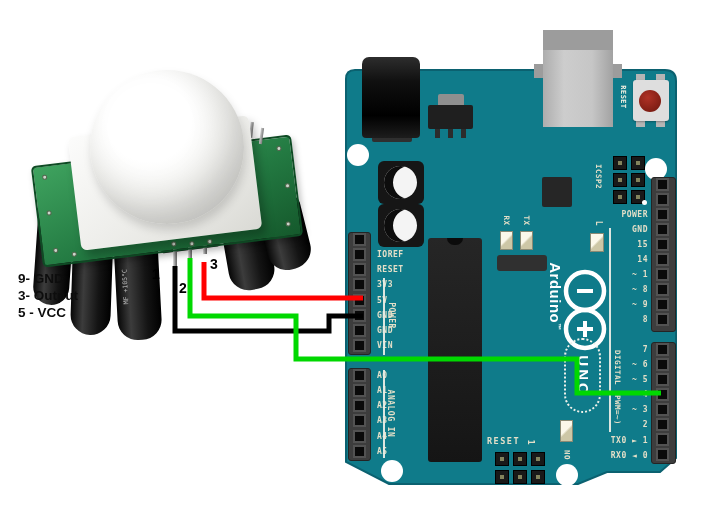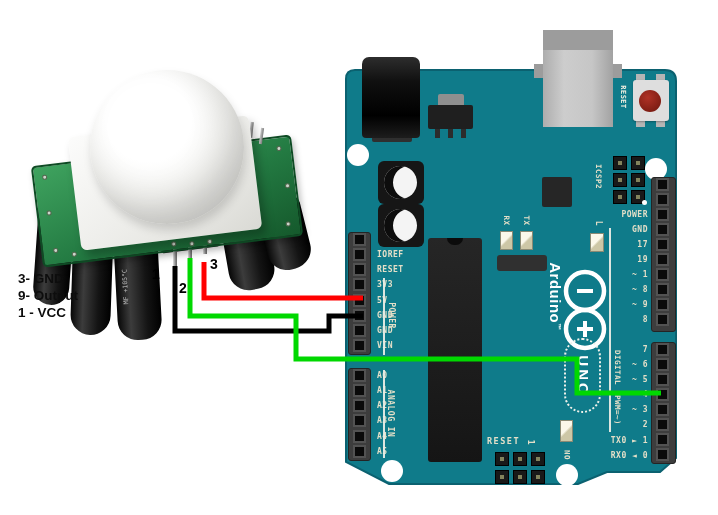--- a/index.html
+++ b/index.html
@@ -178,22 +178,22 @@
   <div class="pin" style="left:656px;top:208px;"></div>
   <div class="pin" style="left:656px;top:223px;"></div>
   <div class="pin" style="left:656px;top:238px;"></div>
   <div class="pin" style="left:656px;top:253px;"></div>
   <div class="pin" style="left:656px;top:268px;"></div>
   <div class="pin" style="left:656px;top:283px;"></div>
   <div class="pin" style="left:656px;top:298px;"></div>
   <div class="pin" style="left:656px;top:313px;"></div>
   <div class="lbl lblR" style="left:608px;top:210px;width:40px;">POWER</div>
   <div class="lbl lblR" style="left:608px;top:225px;width:40px;">GND</div>
-  <div class="lbl lblR" style="left:608px;top:240px;width:40px;">17</div>
-  <div class="lbl lblR" style="left:608px;top:255px;width:40px;">19</div>
+  <div class="lbl lblR" style="left:608px;top:240px;width:40px;">15</div>
+  <div class="lbl lblR" style="left:608px;top:255px;width:40px;">14</div>
   <div class="lbl lblR" style="left:608px;top:270px;width:40px;">~ 1</div>
   <div class="lbl lblR" style="left:608px;top:285px;width:40px;">~ 8</div>
   <div class="lbl lblR" style="left:608px;top:300px;width:40px;">~ 9</div>
   <div class="lbl lblR" style="left:608px;top:315px;width:40px;">8</div>
 
   <div class="strip" style="left:651px;top:342px;width:25px;height:122px;"></div>
   <div class="pin" style="left:656px;top:343px;"></div>
   <div class="pin" style="left:656px;top:358px;"></div>
   <div class="pin" style="left:656px;top:373px;"></div>
   <div class="pin" style="left:656px;top:388px;"></div>
@@ -272,23 +272,23 @@
   <div class="wpin" style="left:109px;top:150px;height:16px;transform:rotate(-12deg);"></div>
   <div class="wpin" style="left:120px;top:190px;height:18px;transform:rotate(18deg);"></div>
   <div class="wpin" style="left:131px;top:200px;height:18px;transform:rotate(20deg);"></div>
   <div class="wpin" style="left:142px;top:210px;height:18px;transform:rotate(22deg);"></div>
   <div class="wpin" style="left:250px;top:122px;height:16px;transform:rotate(6deg);"></div>
   <div class="wpin" style="left:260px;top:128px;height:16px;transform:rotate(8deg);"></div>
 
   <div class="plate"></div>
   <div class="dome"></div>
 
-  <div class="leg-txt" style="left:18px;top:271px;">3- GND</div>
-  <div class="leg-txt" style="left:18px;top:288px;">9- Output</div>
-  <div class="leg-txt" style="left:18px;top:305px;">1 - VCC</div>
+  <div class="leg-txt" style="left:18px;top:271px;">9- GND</div>
+  <div class="leg-txt" style="left:18px;top:288px;">3- Output</div>
+  <div class="leg-txt" style="left:18px;top:305px;">5 - VCC</div>
   <div class="mark" style="left:152px;top:266px;">1</div>
   <div class="mark" style="left:179px;top:280px;">2</div>
   <div class="mark" style="left:210px;top:256px;">3</div>
 
   <svg class="layer" width="718" height="515" style="z-index:50;pointer-events:none;">
     <polyline points="175,266 175,331 329,331 329,316 363,316" fill="none" stroke="#000000" stroke-width="5"></polyline>
     <polyline points="204,262 204,298 363,298" fill="none" stroke="#ff0000" stroke-width="5"></polyline>
     <polyline points="190,258 190,316 296,316 296,359 577,359 577,393 661,393" fill="none" stroke="#00d800" stroke-width="5"></polyline>
   </svg>
 </div>

